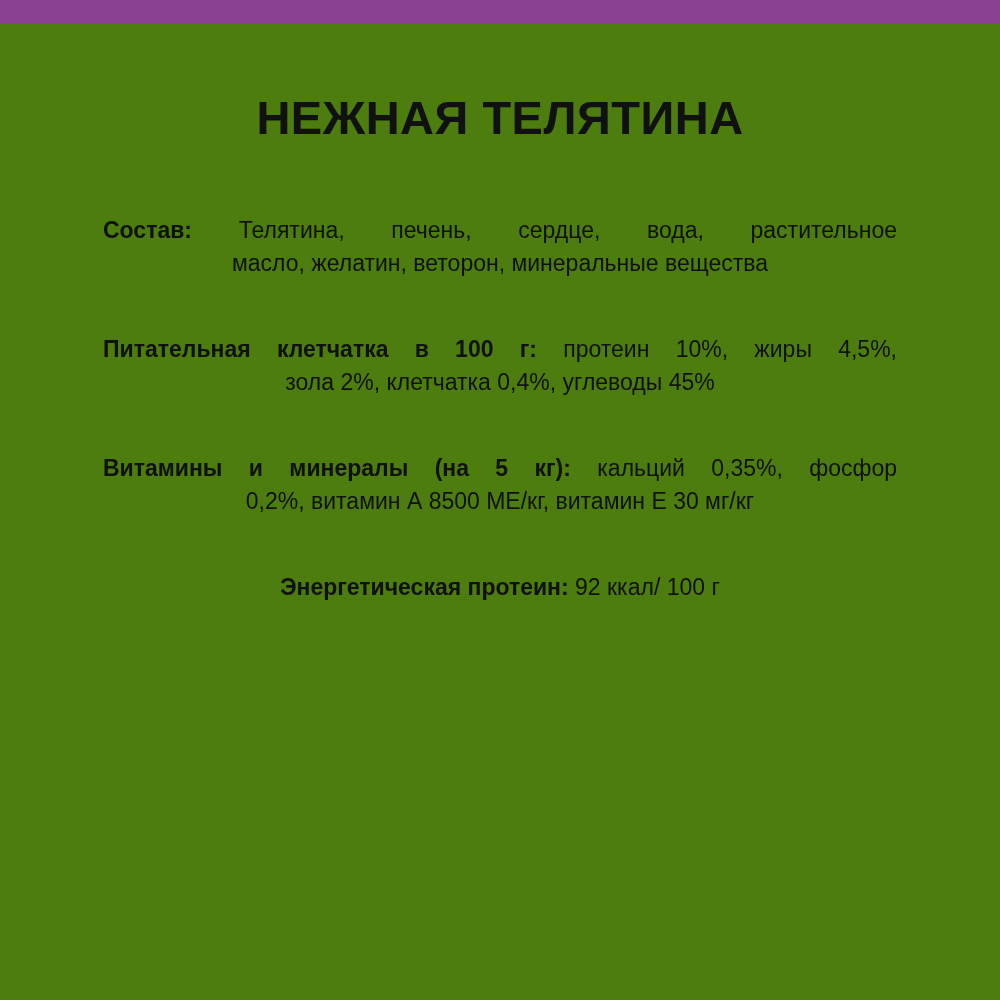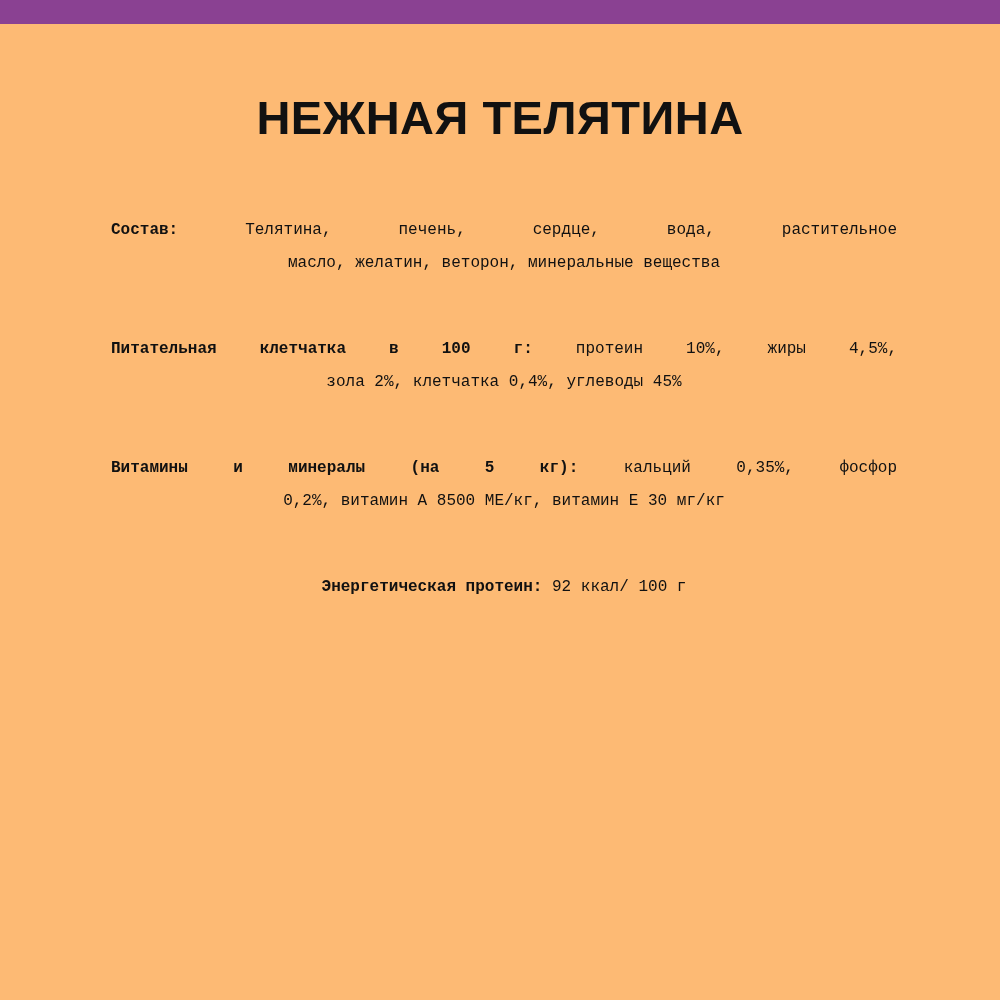--- a/index.html
+++ b/index.html
@@ -6,21 +6,21 @@
     html, body {
       margin: 0;
       padding: 0;
       background: #ffffff;
       font-family: "Liberation Sans", "DejaVu Sans", sans-serif;
     }
     .page {
       position: relative;
       width: 1000px;
       height: 1000px;
-      background: #fdba74;
+      background: #4d7c0f;
       overflow: hidden;
     }
     .top-bar {
       width: 100%;
       height: 24px;
       background: #8A4192;
     }
     .title {
       margin: 66px 0 0 0;
       text-align: center;
@@ -30,25 +30,24 @@
       color: #111111;
       letter-spacing: 0.5px;
     }
     .content {
       margin-top: 68px;
       margin-left: 103px;
       width: 794px;
       color: #111111;
     }
     .para {
-      margin: 0 0 53px 8px;
-      font-size: 16px;
+      margin: 0 0 53px 0;
+      font-size: 23px;
       line-height: 33px;
       font-weight: 400;
-      font-family: Liberation Mono, monospace;
     }
     .para:last-child { margin-bottom: 0; }
     .line { display: block; text-align: center; }
     .line-justify {
       text-align: justify;
       text-align-last: justify;
       -moz-text-align-last: justify;
     }
     .label-bold { font-weight: 700; }
   </style>

